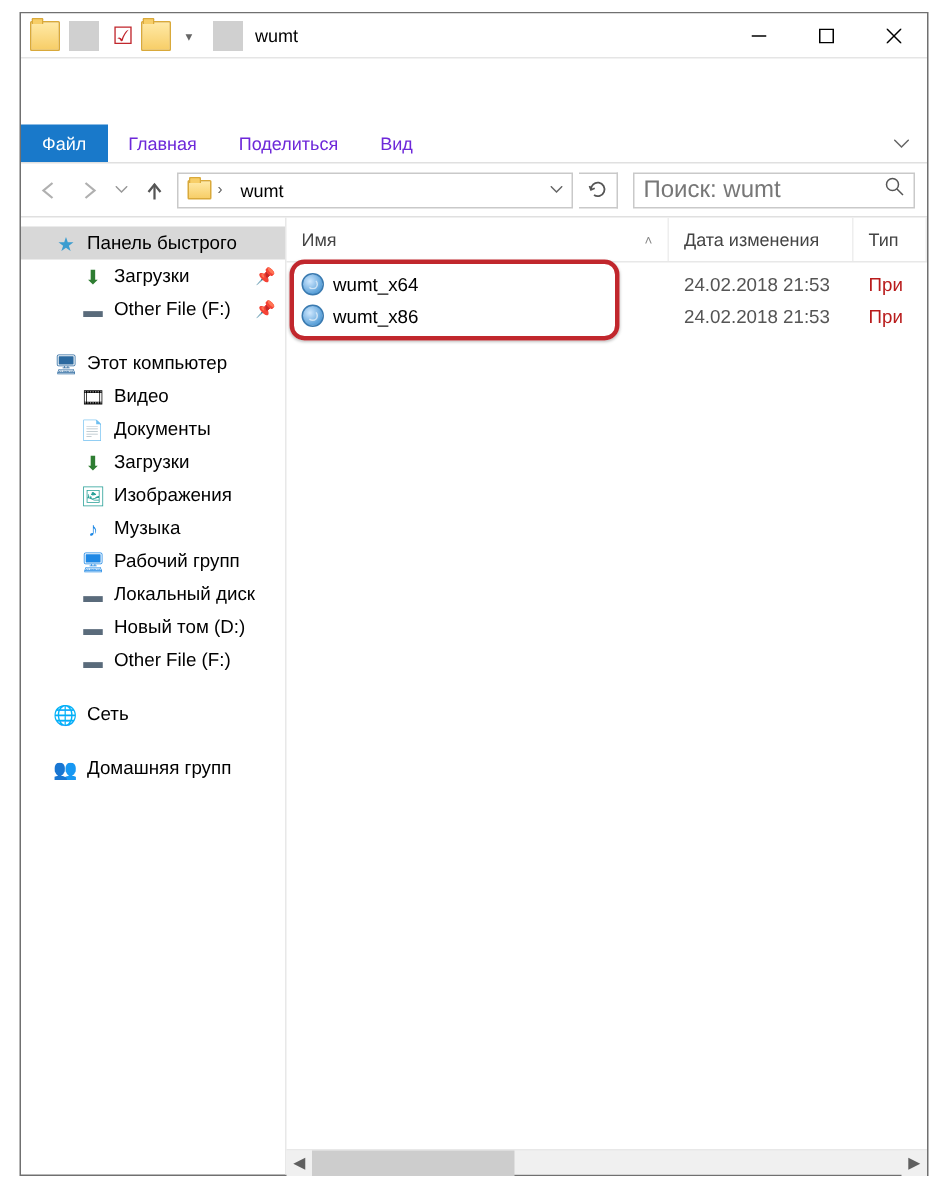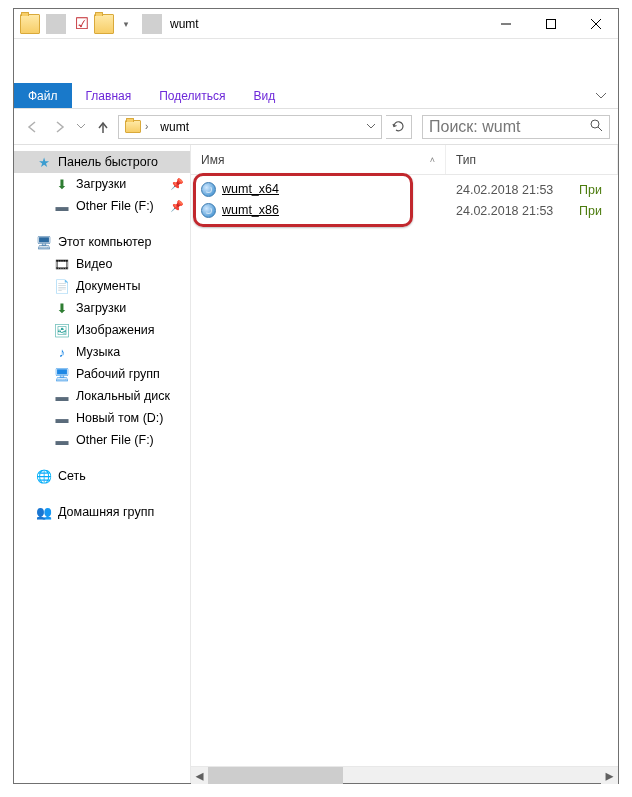--- a/index.html
+++ b/index.html
@@ -44,23 +44,23 @@
   .nav .spacer { height:14px; }
 
   .content { flex:1; display:flex; flex-direction:column; min-width:0; }
   .cols { height:30px; display:flex; align-items:center; border-bottom:1px solid #e8e8e8; font-size:12px; color:#444; }
   .cols .c { padding:0 10px; border-right:1px solid #eee; height:100%; display:flex; align-items:center; gap:6px; }
   .cols .c.name { width:255px; justify-content:space-between; }
   .cols .c.date { width:123px; }
   .cols .c.type { flex:1; }
   .rows { flex:1; position:relative; padding-top:4px; }
   .row { height:21px; display:flex; align-items:center; font-size:12.5px; }
-  .row .cell.name { width:255px; padding-left:10px; display:flex; align-items:flex-start; gap:6px;text-decoration:underline; }
+  .row .cell.name { width:255px; padding-left:10px; display:flex; align-items:flex-end; gap:6px; }
   .row .cell.date { width:123px; padding-left:10px; color:#555; }
-  .row .cell.type { padding-left:10px; color:#4d7c0f; }
+  .row .cell.type { padding-left:10px; color:#b91c1c; }
   .callout { position:absolute; top:-2px; left:2px; width:220px; height:54px; border:3px solid #c1272d; border-radius:10px; pointer-events:none; box-shadow: 0 1px 2px rgba(0,0,0,.25); }
 
   .hscroll { height:17px; border-top:1px solid #e8e8e8; display:flex; align-items:center; background:#f0f0f0; }
   .hscroll .arr { width:17px; height:17px; display:flex; align-items:center; justify-content:center; color:#606060; background:#f0f0f0; }
   .hscroll .track { flex:1; height:17px; position:relative; }
   .hscroll .thumb { position:absolute; left:0; top:0; height:17px; width:135px; background:#cdcdcd; }
 
   .status { height:24px; border-top:1px solid #e0e0e0; display:flex; align-items:center; font-size:12px; color:#444; padding:0 8px; }
   .status .views { margin-left:auto; display:flex; gap:2px; }
   .status .vbtn { width:22px; height:18px; border:1px solid #b8b8b8; display:flex; align-items:center; justify-content:center; }
@@ -243,20 +243,21 @@
           <span>Домашняя групп</span>
         </div>
     </div>
 
     <div class="content">
       <div class="cols">
         <div class="c name">
             <span>Имя</span>
             <span style="font-size:9px;color:#888;">˄</span>
           </div>
+        <div class="c date">Дата изменения</div>
         <div class="c type">Тип</div>
       </div>
       <div class="rows">
         <div class="callout"></div>
         <div class="row">
           <div class="cell name">
               <span class="app-ic"></span>
               <span>wumt_x64</span>
             </div>
           <div class="cell date">24.02.2018 21:53</div>

